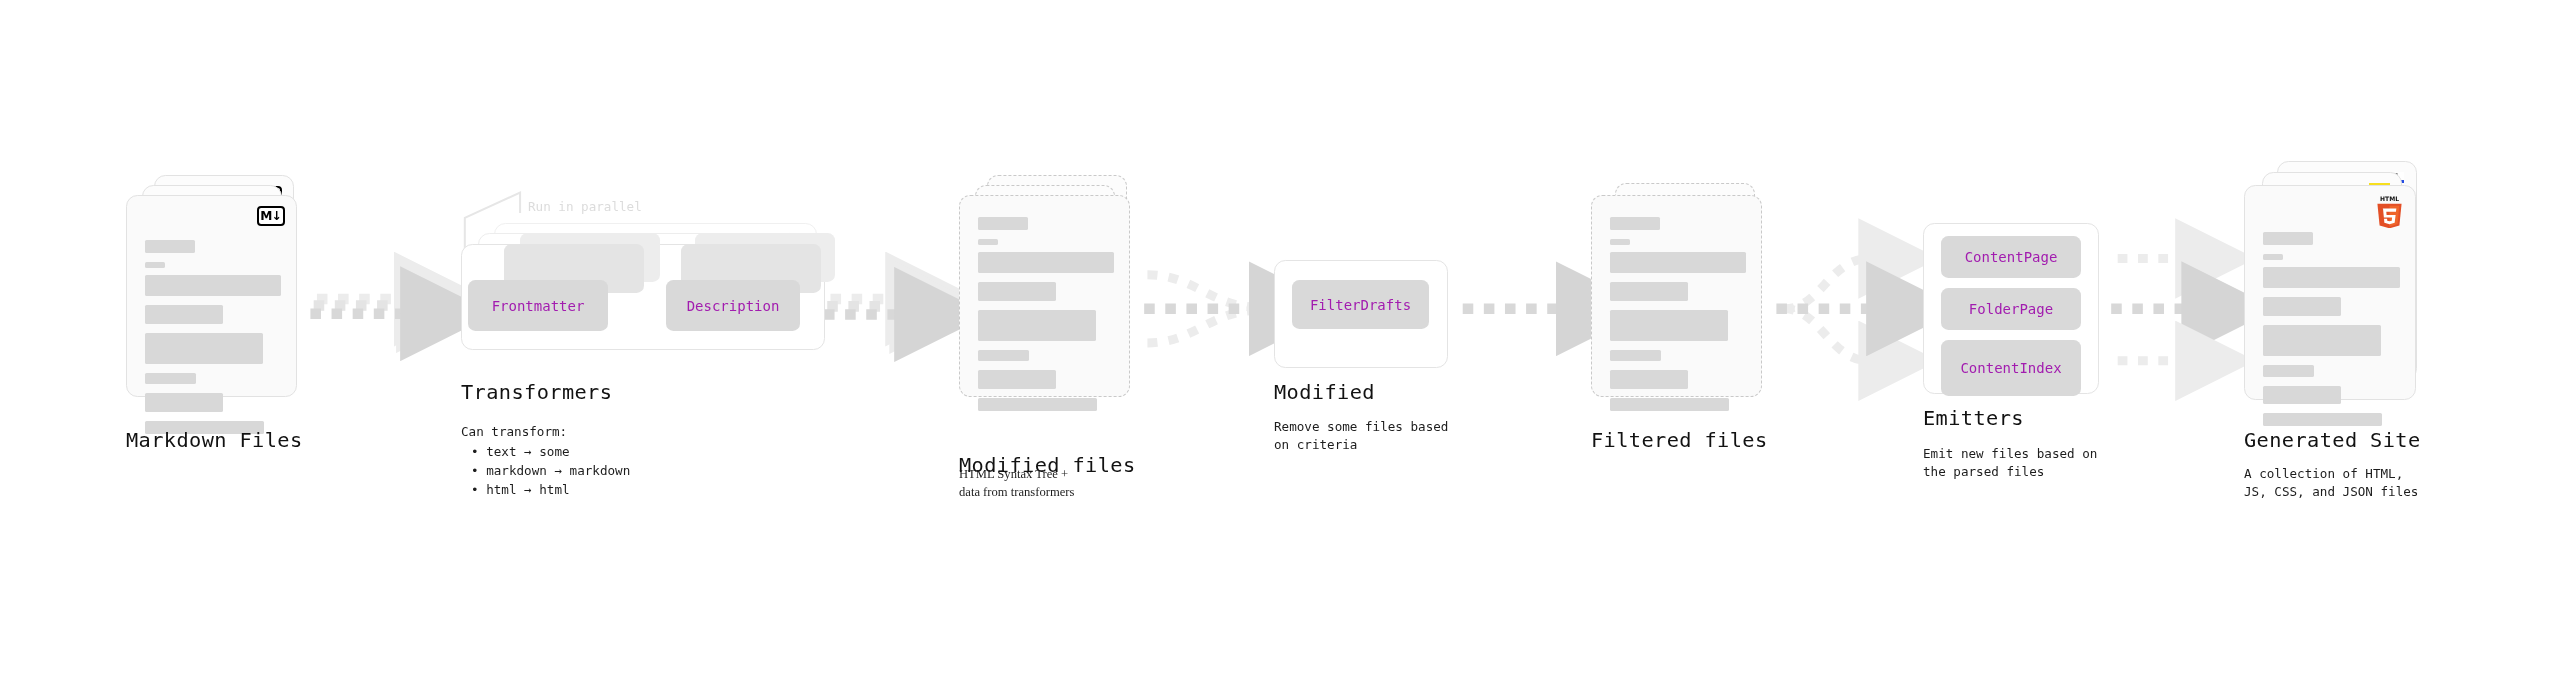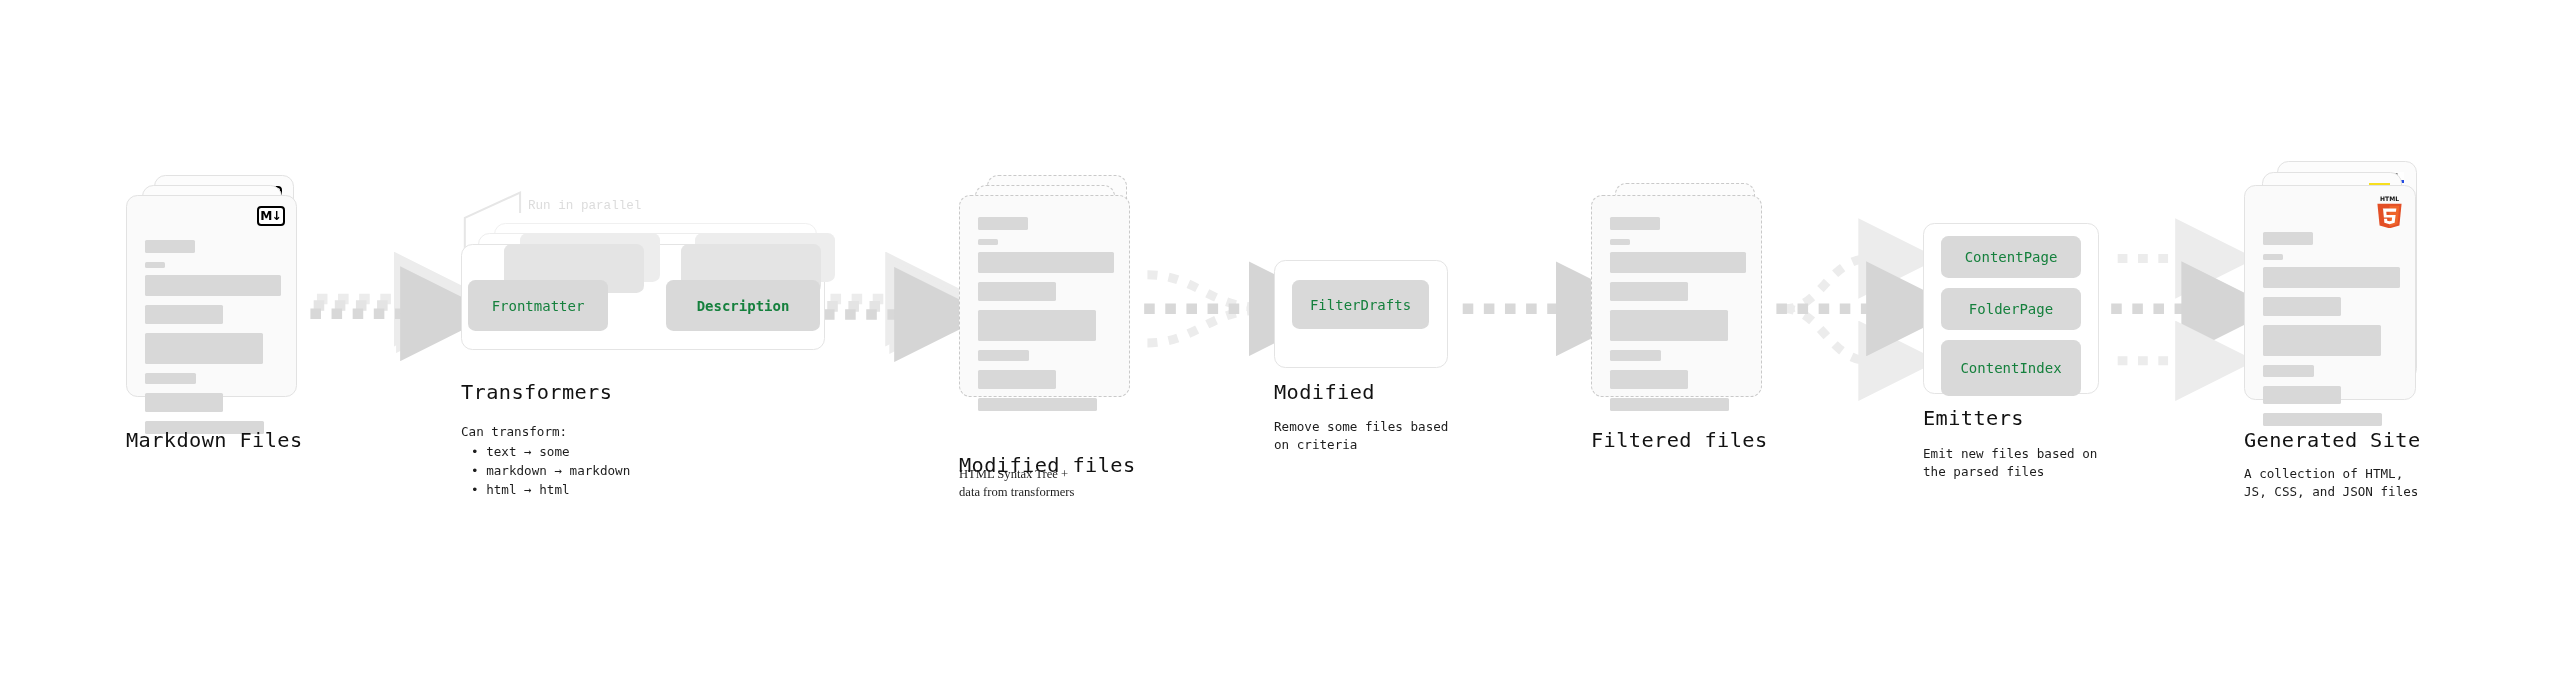--- a/index.html
+++ b/index.html
@@ -106,21 +106,21 @@
     box-sizing: border-box;
   }
   .pill {
     position: absolute;
     background: #d9d9d9;
     border-radius: 7.3px;
     display: flex;
     align-items: center;
     justify-content: center;
     font-size: 14px;
-    color: #15803d;
+    color: #a21caf;
     box-sizing: border-box;
     white-space: nowrap;
   }
   .pill.ghost1 { background: #e4e4e4; }
   .pill.ghost2 { background: #ededed; }
 
   
   .stage-title {
     position: absolute;
     font-size: 20.3px;
@@ -254,37 +254,37 @@
           <div class="bar" style="width:119px; height:13px;"></div>
         </div>
       </div>
     </div>
 
     <div class="stage-title" style="left:126px; top:428px;">Markdown Files</div>
   </div>
 
   <div class="stage" style="left:0">
 
-    <div class="parallel-label" style="left:528px; top:199px;font-family:Liberation Mono, monospace;">Run in parallel</div>
+    <div class="parallel-label" style="left:528px; top:199px;">Run in parallel</div>
 
     <div class="pbox" style="left:494px; top:223px; width:323px; height:106px; border-color:#f0f0f0;"></div>
     <div class="pbox" style="left:478px; top:233px; width:323px; height:106px; border-color:#ededed;"></div>
 
     <div class="pbox" style="left:461px; top:244px; width:364px; height:106px;">
     </div>
 
     <div class="pill ghost2" style="left:520px; top:233px; width:140px; height:49px;"></div>
     <div class="pill ghost2" style="left:695px; top:233px; width:140px; height:49px;"></div>
     <div class="pill ghost1" style="left:504px; top:244px; width:140px; height:49px;"></div>
     <div class="pill ghost1" style="left:681px; top:244px; width:140px; height:49px;"></div>
 
     <div class="pill" style="left:468px; top:280px; width:140px; height:51px;align-items:center;">
       <span>Frontmatter</span>
     </div>
-    <div class="pill" style="left:666px; top:280px; width:154px; height:51px;font-weight:bold;">
+    <div class="pill" style="left:666px; top:280px; width:134px; height:51px;">
       <span>Description</span>
     </div>
 
     <div class="stage-title" style="left:461px; top:380px;">Transformers</div>
 
     <div class="stage-sub" style="left:461px; top:423px;">Can transform:</div>
 
     <div class="sub-list" style="left:471px; top:443px;">
       <div class="li">• text → some</div>
       <div class="li">• markdown → markdown</div>

